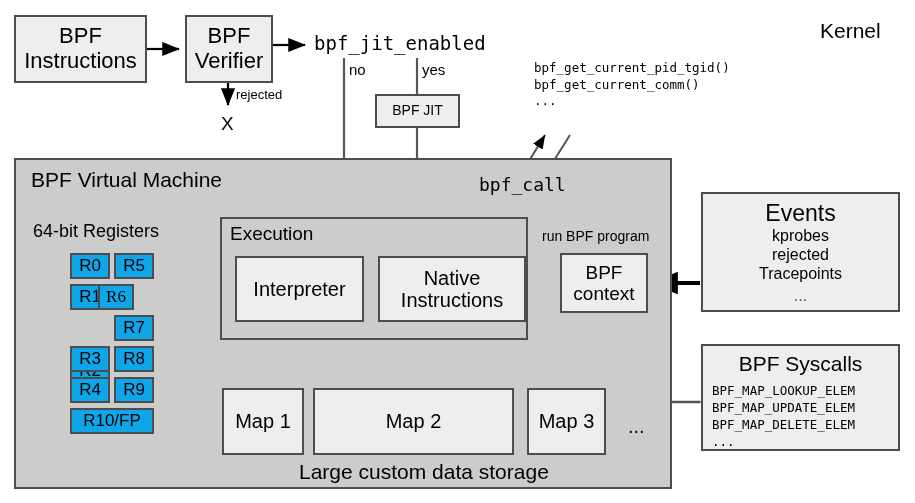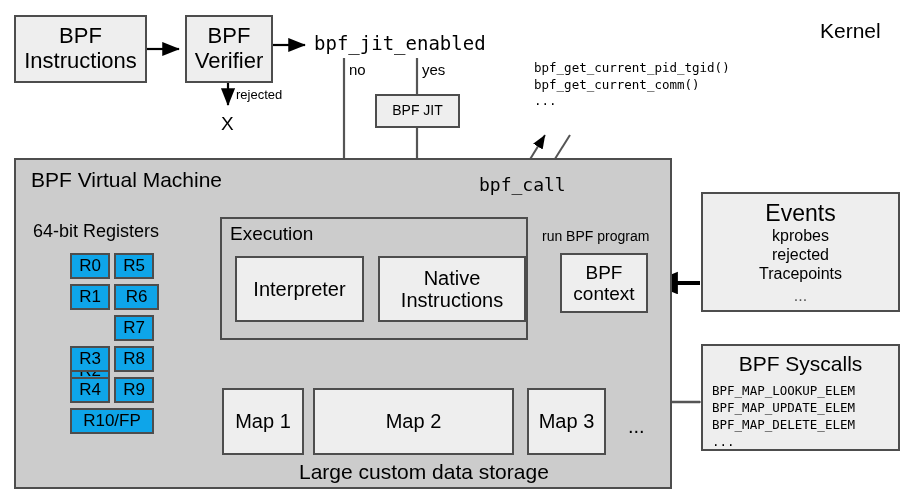--- a/index.html
+++ b/index.html
@@ -154,21 +154,21 @@
 
   <div class="vm-panel" style="left:14px; top:158px; width:658px; height:331px;"></div>
 
   <div class="plain-label" style="left:31px; top:168px; font-size:21px;">BPF Virtual Machine</div>
 
   <div class="plain-label" style="left:33px; top:221px; font-size:18px;">64-bit Registers</div>
 
   <div class="reg" style="left:70px; top:253px; width:40px; height:26px;">R0</div>
   <div class="reg" style="left:114px; top:253px; width:40px; height:26px;">R5</div>
   <div class="reg" style="left:70px; top:284px; width:40px; height:26px;">R1</div>
-  <div class="reg" style="left:114px; top:284px; width:45px; height:26px;">R6</div>
+  <div class="reg" style="left:98px; top:284px; width:36px; height:26px;font-family:Liberation Serif, serif;">R6</div>
   <div class="reg" style="left:70px; top:315px; width:40px; height:26px;margin-top:43px;">R2</div>
   <div class="reg" style="left:114px; top:315px; width:40px; height:26px;">R7</div>
   <div class="reg" style="left:70px; top:346px; width:40px; height:26px;">R3</div>
   <div class="reg" style="left:114px; top:346px; width:40px; height:26px;">R8</div>
   <div class="reg" style="left:70px; top:377px; width:40px; height:26px;">R4</div>
   <div class="reg" style="left:114px; top:377px; width:40px; height:26px;">R9</div>
   <div class="reg" style="left:70px; top:408px; width:84px; height:26px;">R10/FP</div>
 
   <div class="exec-panel" style="left:220px; top:217px; width:308px; height:123px;"></div>
   <div class="plain-label" style="left:230px; top:223px; font-size:19px;">Execution</div>

